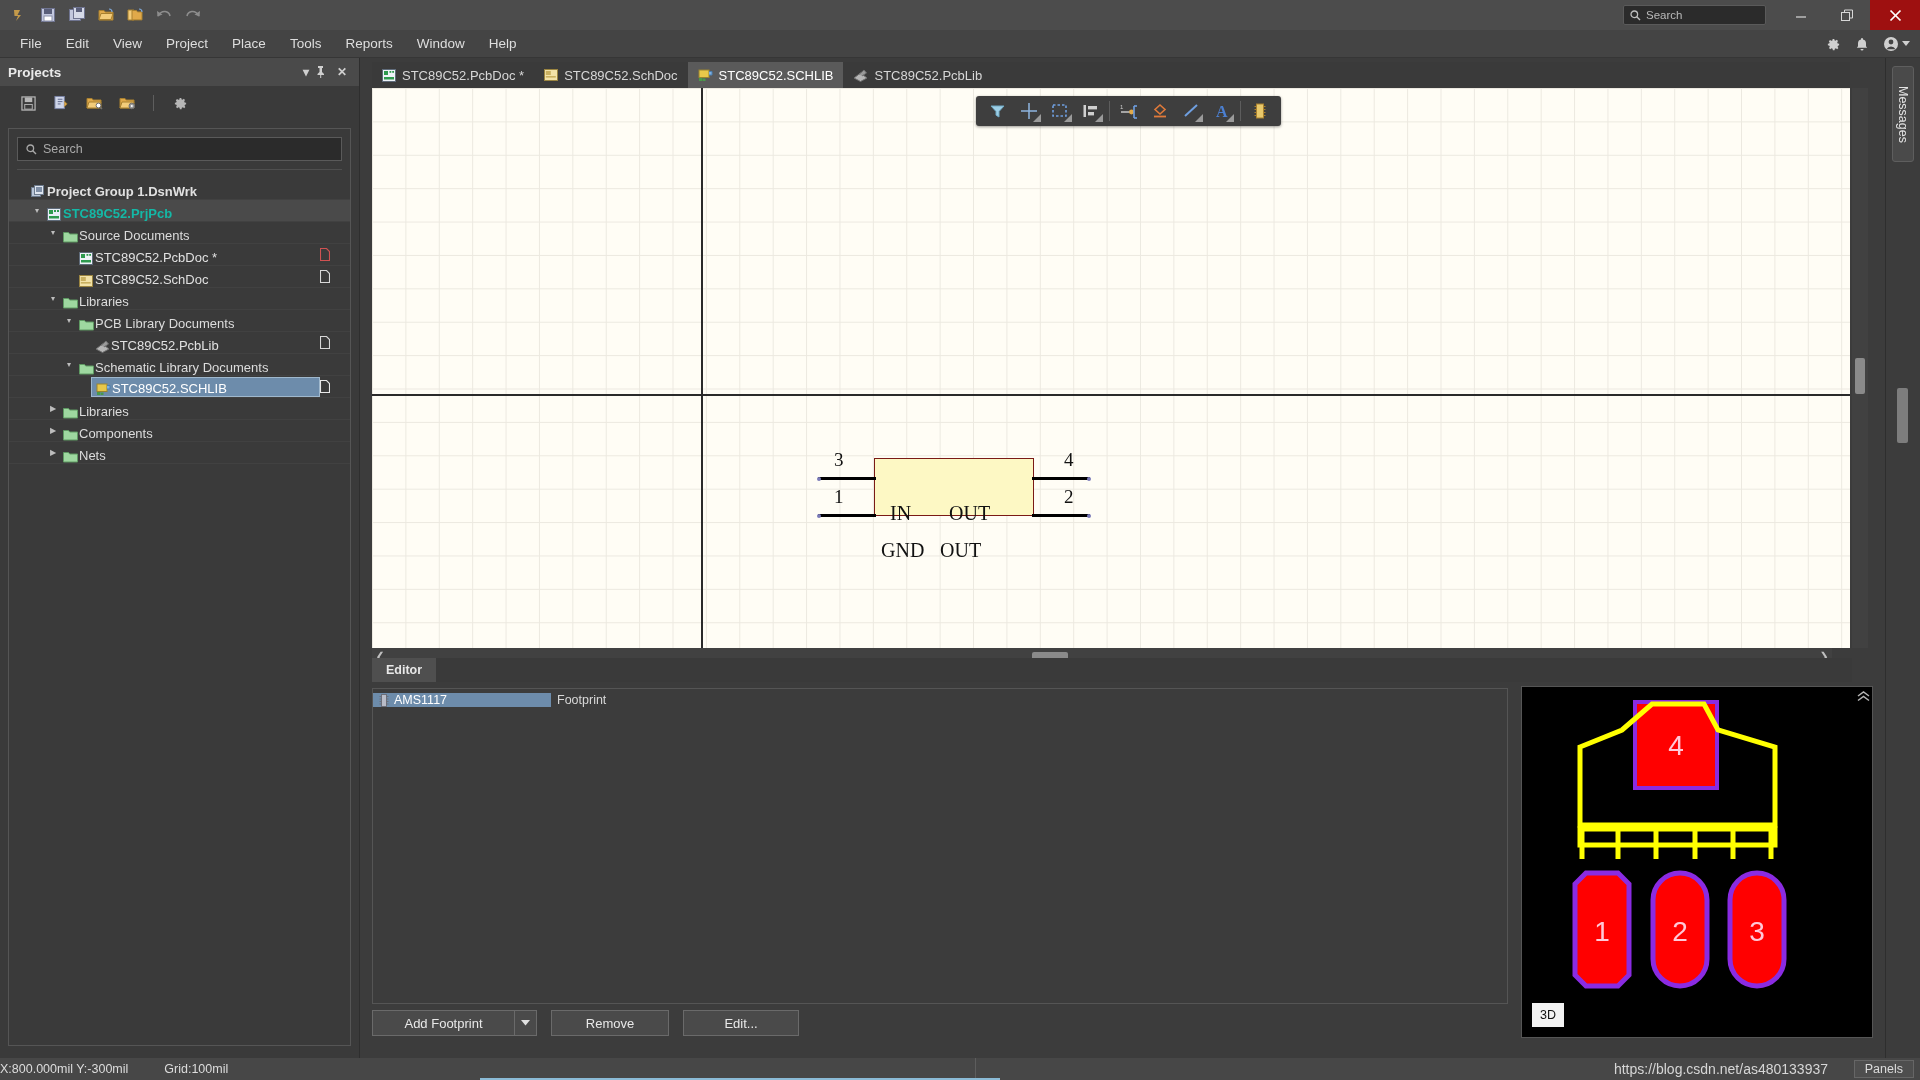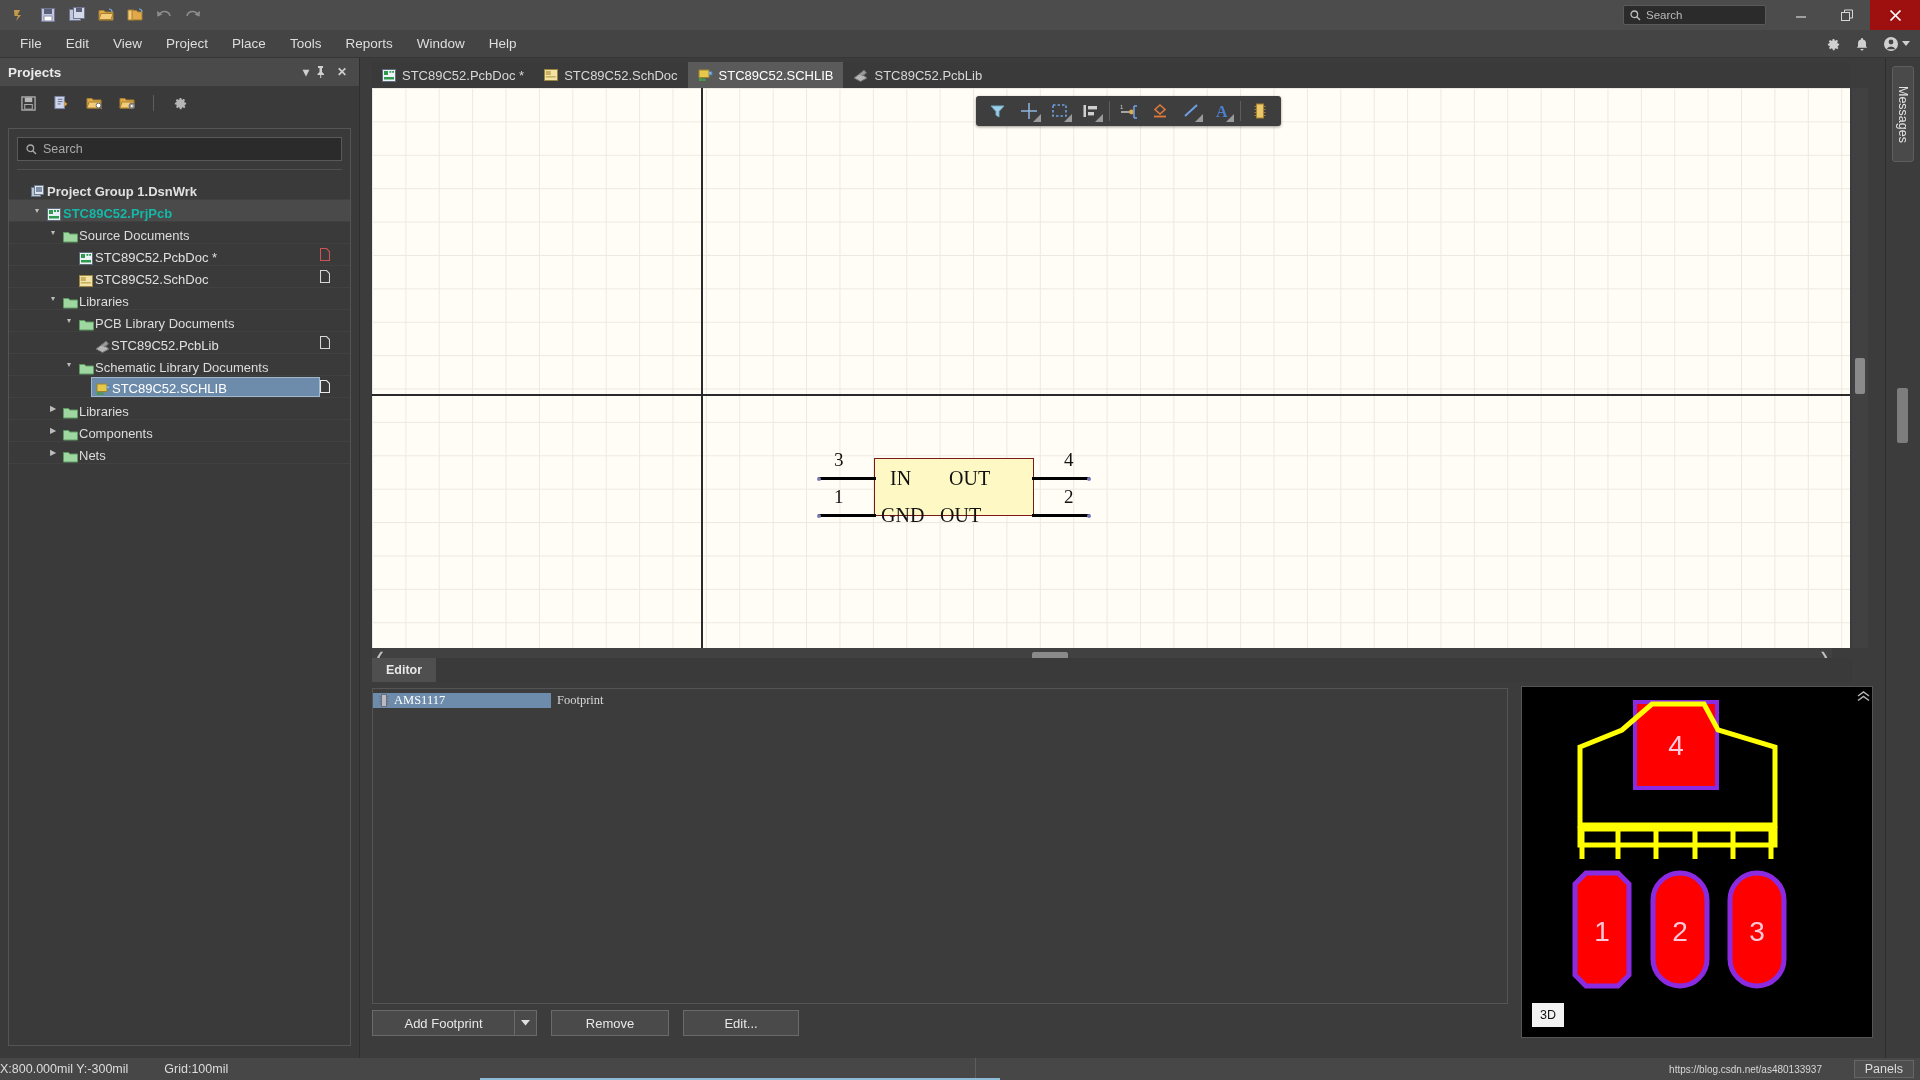--- a/index.html
+++ b/index.html
@@ -121,21 +121,21 @@
     border-right:4px solid #9a9a9a; border-bottom:4px solid #9a9a9a;
   }
   .ft-sep { width:1px; height:20px; background:#5d5d5d; margin:0 3px; }
 
   
   .symbol { position:absolute; left:446px; top:352px; }
   .sym-body {
     position:absolute; left:56px; top:18px; width:160px; height:58px;
     background:#fdf8c4; border:1.5px solid #7a1a16;
   }
-  .sym-text { font-family:"Liberation Serif", serif; font-size:20px; color:#111; }
+  .sym-text { font-family:"Liberation Serif", serif; font-size:20px; color:#111;margin-top:35px; }
   .pin-wire { position:absolute; background:#000; height:3px; }
   .pin-num { position:absolute; font-family:"Liberation Serif", serif; font-size:19px; color:#111; }
   .pin-dot { position:absolute; width:4px; height:4px; background:#7a7ab8; border-radius:50%; }
 
   
   .sch-hscroll {
     position:absolute; left:372px; top:648px; width:1460px; height:16px;
     background:#414141; display:flex; align-items:center; justify-content:space-between;
   }
   .sch-hscroll .thumb { position:absolute; left:660px; width:36px; height:9px; background:#8a8a8a; border-radius:2px; }
@@ -157,21 +157,21 @@
     background:#3c3c3c; border:1px solid #555;
   }
   .mt-head { display:flex; height:20px; background:#4a4a4a; font-size:12.5px; }
   .mt-head .cell {
     display:flex; align-items:center; padding-left:6px; color:#e2e2e2;
     border-right:1px solid #5e5e5e; position:relative;
   }
   .mt-head .cell .sortarrow {
     position:absolute; right:6px; font-size:8px; color:#d0d0d0;
   }
-  .mt-row { display:flex; height:22px; font-size:12.5px; align-items:center;font-family:Liberation Serif, serif; }
+  .mt-row { display:flex; height:22px; font-size:12.5px; align-items:center; }
   .mt-row .cell { padding-left:6px; display:flex; align-items:center; gap:5px; }
   .mt-row .cell.sel { background:#6d8cab; color:#fff; }
   .c-model { width:178px; } .c-type { width:160px; }
   .c-loc { width:172px; } .c-desc { flex:1; }
 
   .btn-row { position:absolute; left:372px; top:1010px; display:flex; gap:14px; align-items:center; }
   .abtn {
     height:26px; background:#4a4a4a; border:1px solid #6a6a6a;
     color:#e8e8e8; font-size:13px; display:flex; align-items:center;
     justify-content:center; padding:0 16px; min-width:116px;
@@ -210,21 +210,21 @@
   }
 
   
   .statusbar {
     position:absolute; left:0; top:1058px; width:1920px; height:22px;
     background:#474747; display:flex; align-items:center; font-size:12.5px; color:#dcdcdc;
   }
   .sb-coord { padding-left:0; }
   .sb-grid { padding-left:36px; }
   .sb-seg { position:absolute; left:975px; width:1px; height:22px; background:#5d5d5d; }
-  .sb-url { position:absolute; right:98px; color:#d6d6d6; font-size:10px;text-align:center; }
+  .sb-url { position:absolute; right:92px; color:#d6d6d6; font-size:14px;text-align:center; }
   .sb-panels {
     position:absolute; right:6px; top:2px; height:18px; padding:0 10px;
     background:#4e4e4e; border:1px solid #666; display:flex; align-items:center; font-size:12.5px;
   }
   .sb-progress { position:absolute; left:0; top:1078px; width:1920px; height:2px; }
   .sb-progress i { position:absolute; left:480px; width:520px; height:2px; background:#8bbbd6; }
 
   svg { display:block; }
 </style>
 </head>

